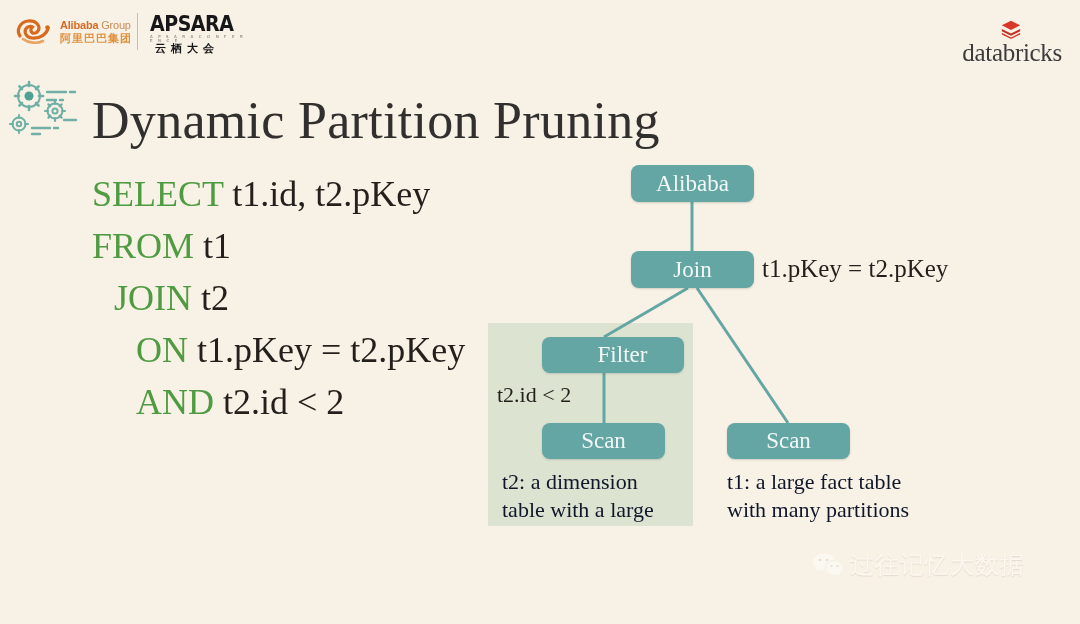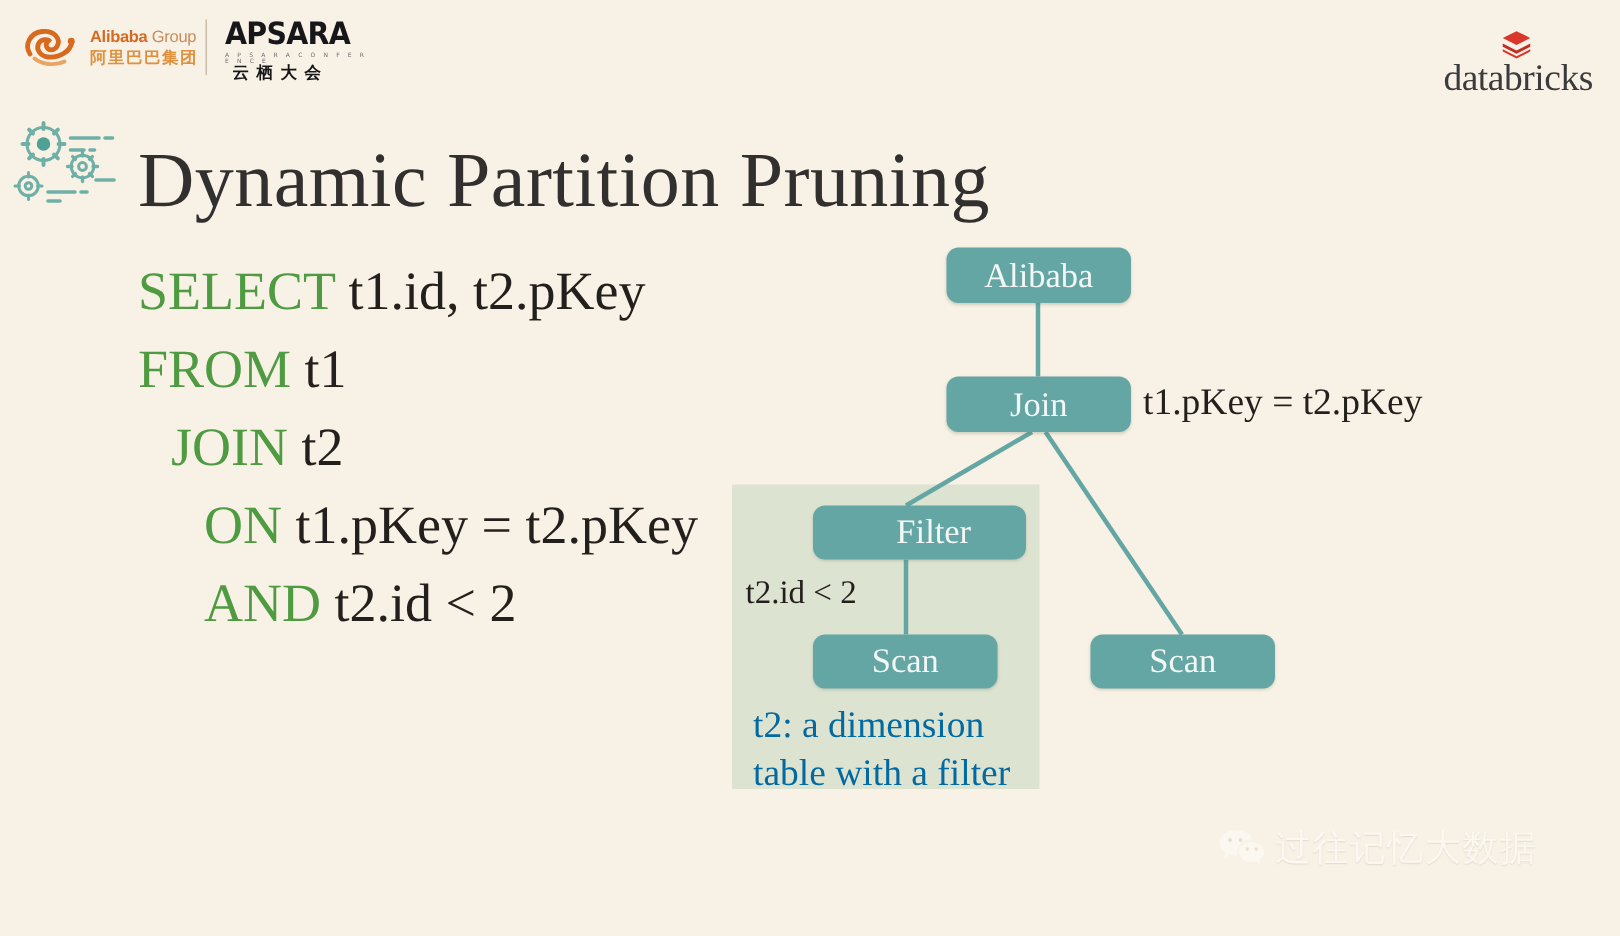--- a/index.html
+++ b/index.html
@@ -178,22 +178,22 @@
     position: absolute;
     font-family: "Liberation Serif", serif;
     color: #231f1c;
     white-space: nowrap;
   }
   #label-join-cond { left: 762px; top: 255px; font-size: 25px; }
   #label-filter-cond { left: 497px; top: 382px; font-size: 22px; }
   .plan-caption {
     position: absolute;
     font-family: "Liberation Serif", serif;
-    font-size: 25px;
-    color: #0369a1;
+    font-size: 22px;
+    color: #0f172a;
     line-height: 1.28;
   }
   #caption-t2 { left: 502px; top: 468px; width: 200px; }
   #caption-t1 { left: 727px; top: 468px; width: 230px; }
 
   
   #watermark {
     position: absolute;
     left: 812px; top: 552px;
     display: flex;
@@ -331,21 +331,25 @@
     <div class="node" id="node-join">Join</div>
     <div class="node" id="node-filter">Filter</div>
     <div class="node" id="node-scan-t2">Scan</div>
     <div class="node" id="node-scan-t1">Scan</div>
 
     <div class="plan-label" id="label-join-cond">t1.pKey = t2.pKey</div>
     <div class="plan-label" id="label-filter-cond">t2.id &lt; 2</div>
 
     <div class="plan-caption" id="caption-t2">
       <div>t2: a dimension</div>
-      <div>table with a filter</div>
+      <div>table with a large</div>
+    </div>
+    <div class="plan-caption" id="caption-t1">
+      <div>t1: a large fact table</div>
+      <div>with many partitions</div>
     </div>
   </div>
 
   <div id="watermark">
     <svg class="wm-icon" viewBox="0 0 32 26">
       <g fill="#ffffff">
         <path d="M11.5 1.5 C5.7 1.5 1 5.3 1 10 C1 12.6 2.5 14.9 4.8 16.4 L3.9 19.6 L7.5 17.8 C8.8 18.2 10.1 18.4 11.5 18.4 C12 18.4 12.4 18.4 12.9 18.3 C12.6 17.5 12.5 16.7 12.5 15.9 C12.5 11.3 16.9 7.6 22.3 7.6 C22.6 7.6 22.9 7.6 23.2 7.7 C22.3 4.1 17.4 1.5 11.5 1.5 Z"></path>
         <path d="M22.4 9.3 C17.7 9.3 14 12.3 14 16 C14 19.7 17.7 22.7 22.4 22.7 C23.4 22.7 24.4 22.5 25.3 22.3 L28.3 23.8 L27.5 21.1 C29.4 19.9 30.8 18.1 30.8 16 C30.8 12.3 27 9.3 22.4 9.3 Z"></path>
       </g>
       <g fill="#d8cdb6">

